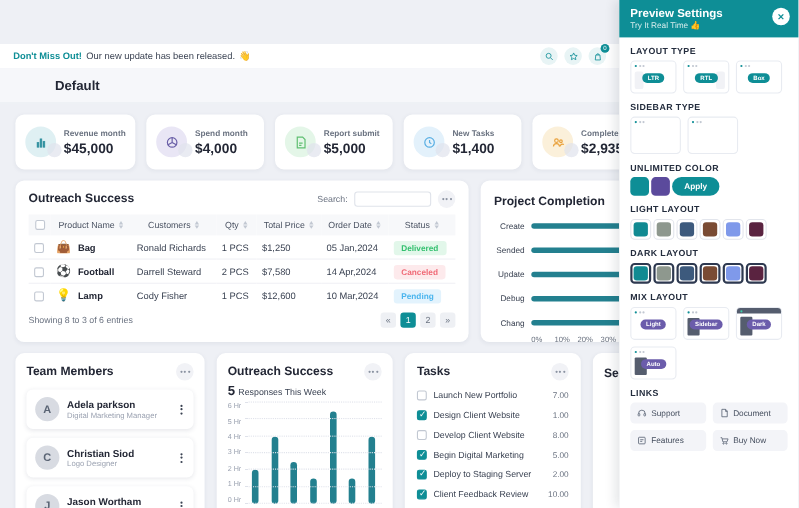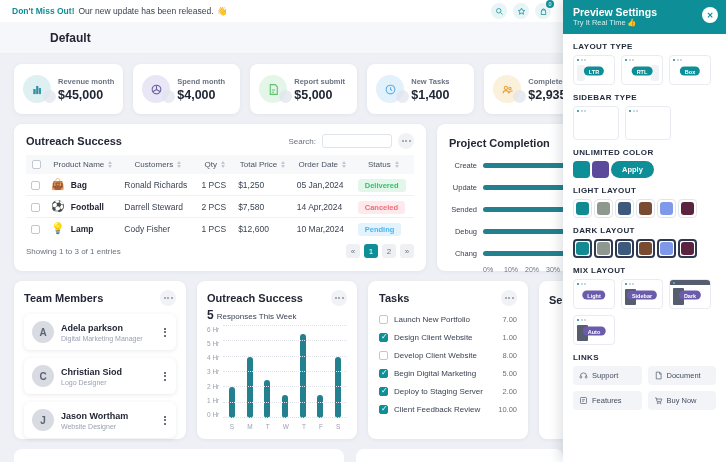--- a/index.html
+++ b/index.html
@@ -2,21 +2,21 @@
 <html style="--accent: #0e8e96; --chart-bar: #23808f; --purple: #6b5cab;"><head>
 <meta charset="utf-8">
 <style>
   * { margin:0; padding:0; box-sizing:border-box; }
   html,body { width:726px; height:462px; overflow:hidden; background:#eef0f5;
     font-family:"Liberation Sans", sans-serif; color:#232735; }
   .root { display:flex; width:726px; height:462px; }
 
   
   .main { width:563px; height:462px; display:flex; flex-direction:column; overflow:hidden; }
-  .topbar { height:22px; background:#fff; display:flex; align-items:center; justify-content:space-between; padding:0 12px; flex:0 0 22px; }
+  .topbar { height:22px; background:#fff; display:flex; align-items:center; justify-content:space-between; padding:0 12px; flex:0 0 22px;margin-top:40px; }
   .topbar-left { display:flex; align-items:center; gap:4px; font-size:8.5px; }
   .hl { color:var(--accent); font-weight:bold; }
   .msg { color:#3a4252; }
   .topbar-icons { display:flex; gap:6px; }
   .icon-btn { width:16px; height:16px; border-radius:50%; background:#e8f4f5; display:flex; align-items:center; justify-content:center; position:relative; }
   .icon-btn svg { width:9px; height:9px; stroke:var(--accent); fill:none; stroke-width:2; }
   .cart-badge { position:absolute; top:-3px; right:-3px; background:var(--accent); color:#fff; font-size:5.5px; width:8px; height:8px; border-radius:50%; display:flex; align-items:center; justify-content:center; }
 
   .default-bar { height:32px; background:#f6f7fa; border-bottom:1px solid #eceef3; display:flex; align-items:center; padding:0 14px; flex:0 0 32px; }
   .page-title { font-size:12px; font-weight:bold;margin-left:36px; }
@@ -349,47 +349,47 @@
                     </span></td>
                   <td>Cody Fisher</td>
                   <td>1 PCS</td>
                   <td>$12,600</td>
                   <td>10 Mar,2024</td>
                   <td><span class="badge pending">Pending</span></td>
                 </tr>
               </tbody>
           </table>
           <div class="table-foot">
-            <span class="entries">Showing 1 to 3 of 1 entries</span>
+            <span class="entries">Showing 8 to 3 of 6 entries</span>
             <span class="pager">
               <span class="page-btn">«</span>
               <span class="page-btn active">1</span>
               <span class="page-btn">2</span>
               <span class="page-btn">»</span>
             </span>
           </div>
         </div>
 
         <div class="card project-card">
           <span class="card-title">Project Completion</span>
           <div class="pc-rows" id="pc-rows">
               <div class="pc-row">
                 <span class="pc-label">Create</span>
                 <div class="pc-track">
                   <div class="pc-fill" style="width: 100%;"></div>
                 </div>
               </div>
               <div class="pc-row">
-                <span class="pc-label">Update</span>
+                <span class="pc-label">Sended</span>
                 <div class="pc-track">
                   <div class="pc-fill" style="width: 100%;"></div>
                 </div>
               </div>
               <div class="pc-row">
-                <span class="pc-label">Sended</span>
+                <span class="pc-label">Update</span>
                 <div class="pc-track">
                   <div class="pc-fill" style="width: 100%;"></div>
                 </div>
               </div>
               <div class="pc-row">
                 <span class="pc-label">Debug</span>
                 <div class="pc-track">
                   <div class="pc-fill" style="width: 100%;"></div>
                 </div>
               </div>

